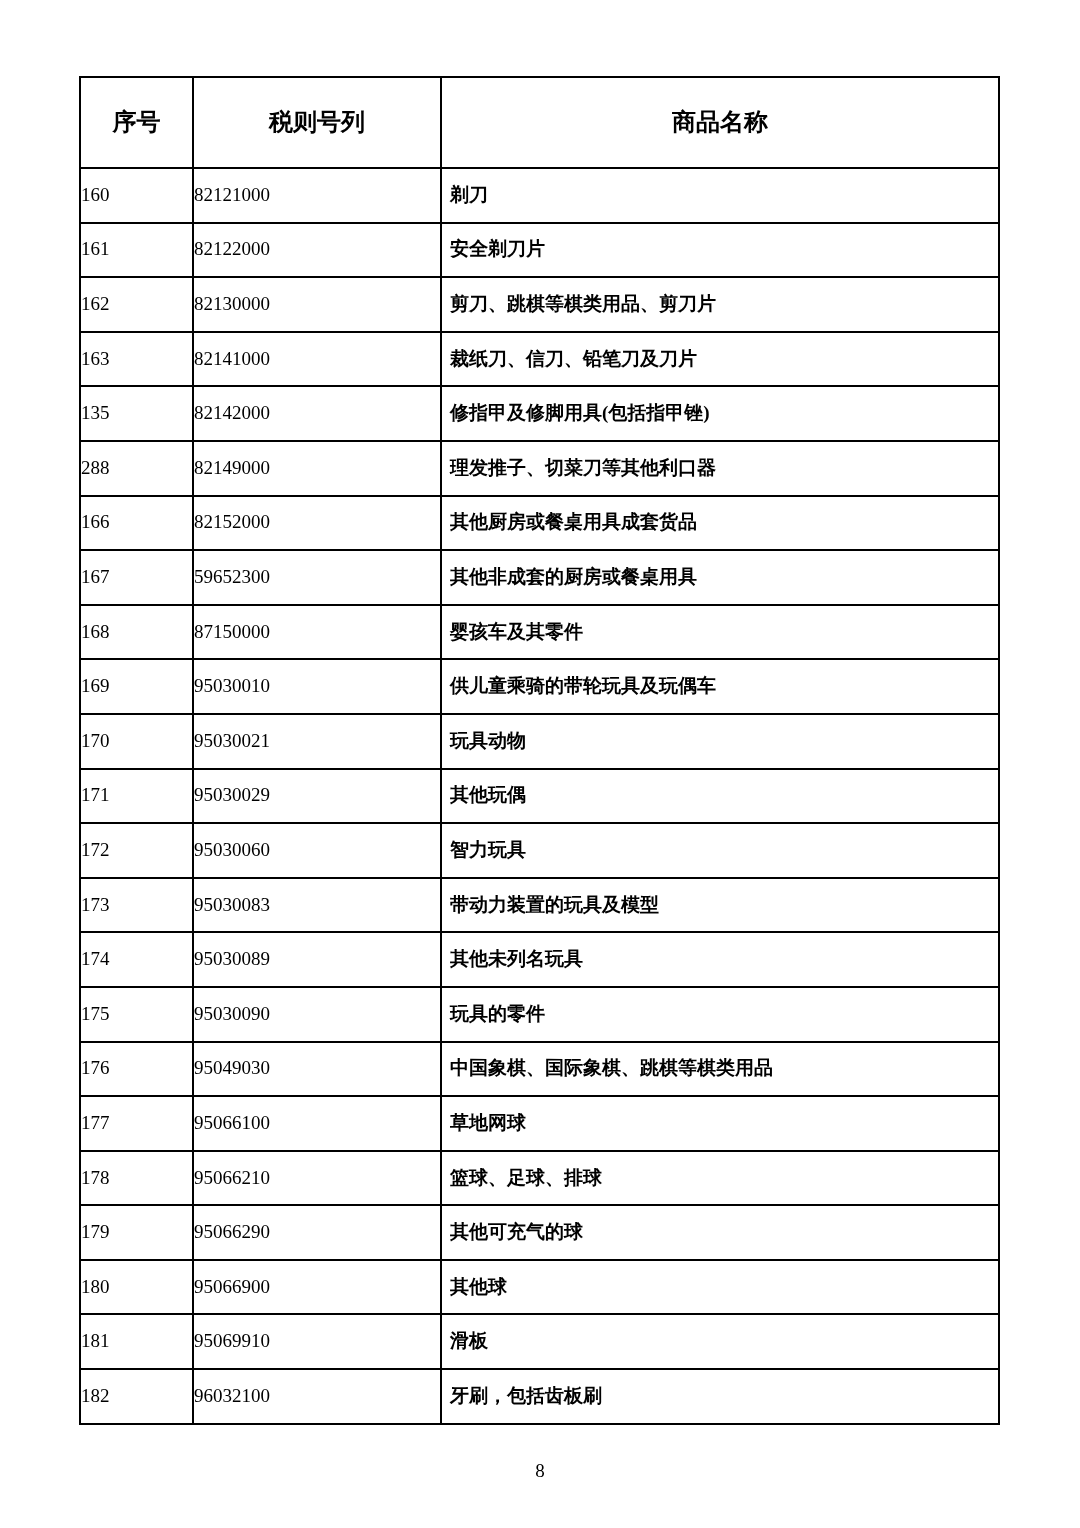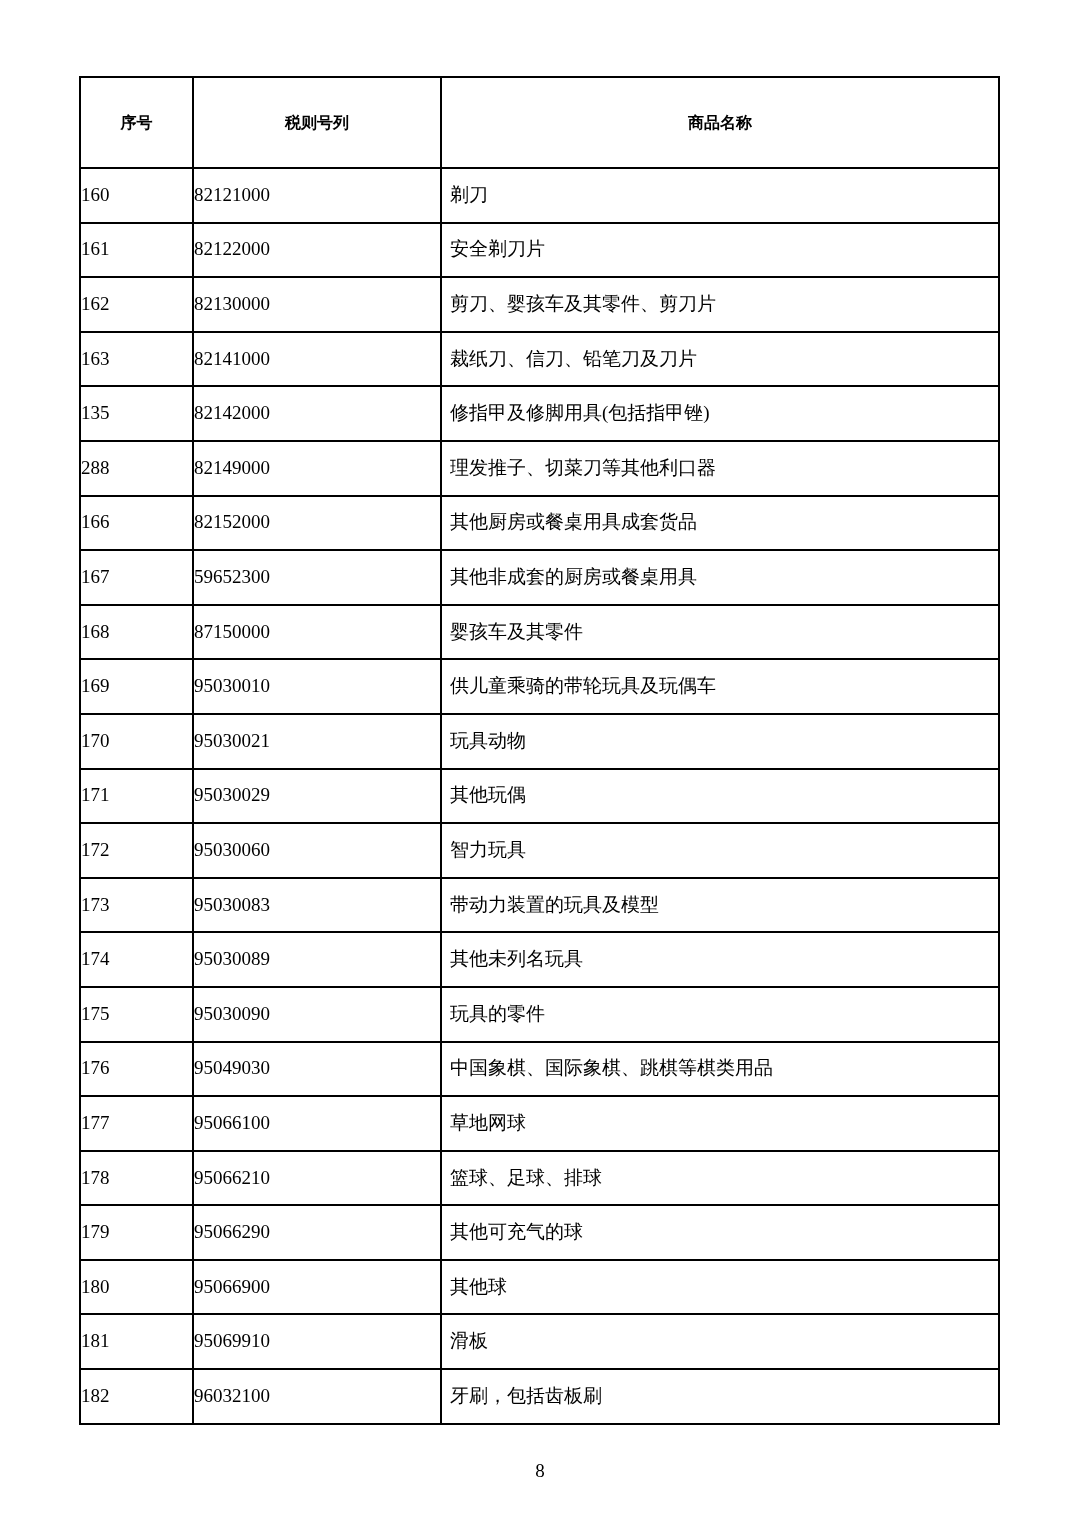--- a/index.html
+++ b/index.html
@@ -29,25 +29,25 @@
     line-height: 1.2;
     overflow: hidden;
   }
   .doc-table thead tr { height: 91px; }
   .doc-table tbody tr { height: 54.6px; }
   .col-seq  { width: 113px; }
   .col-code { width: 248px; border-radius: 10px; }
   .col-name { width: 558px; margin-left: 16px; }
   .doc-table th {
     font-weight: bold;
-    font-size: 16px;
+    font-size: 24px;
     text-align: center;
   }
   td.cell-seq, td.cell-code { text-align: left; }
-  td.cell-name { text-align: left; padding-left: 8px; padding-right: 16px; }
+  td.cell-name { text-align: left; padding-left: 8px; padding-right: 16px; font-weight: bold; }
   .page-footer {
     position: absolute;
     left: 0;
     top: 1460px;
     width: 1080px;
     text-align: center;
     font-size: 19px;
   }
 </style>
 </head>
@@ -70,21 +70,21 @@
 
   <tr>
     <td class="cell-seq">161</td>
     <td class="cell-code">82122000</td>
     <td class="cell-name">安全剃刀片</td>
   </tr>
 
   <tr>
     <td class="cell-seq">162</td>
     <td class="cell-code">82130000</td>
-    <td class="cell-name">剪刀、婴孩车及其零件、剪刀片</td>
+    <td class="cell-name">剪刀、跳棋等棋类用品、剪刀片</td>
   </tr>
 
   <tr>
     <td class="cell-seq">163</td>
     <td class="cell-code">82141000</td>
     <td class="cell-name">裁纸刀、信刀、铅笔刀及刀片</td>
   </tr>
 
   <tr>
     <td class="cell-seq">135</td>

